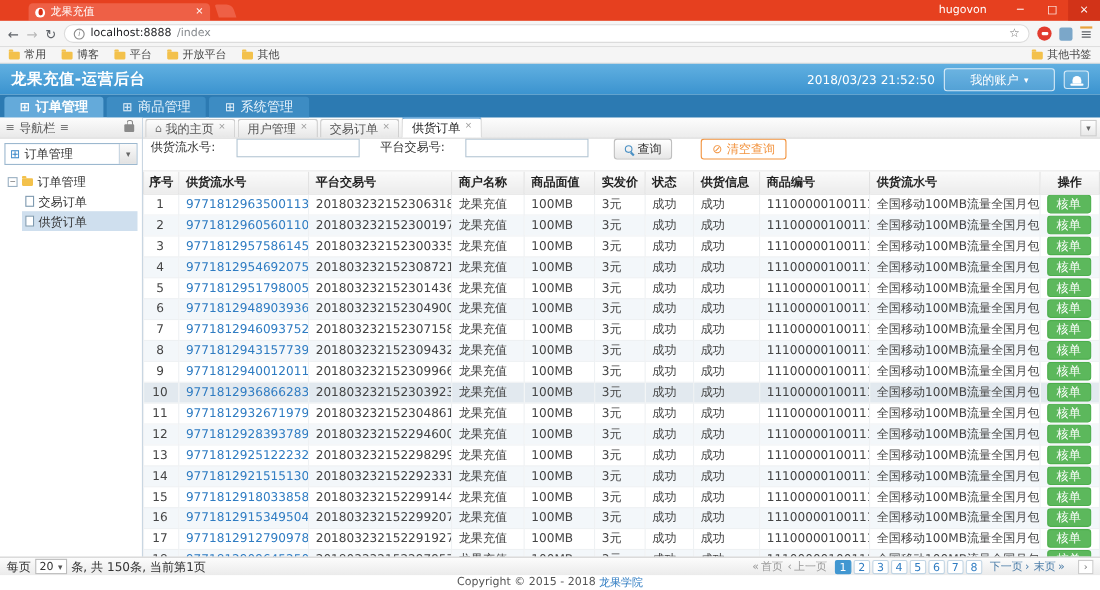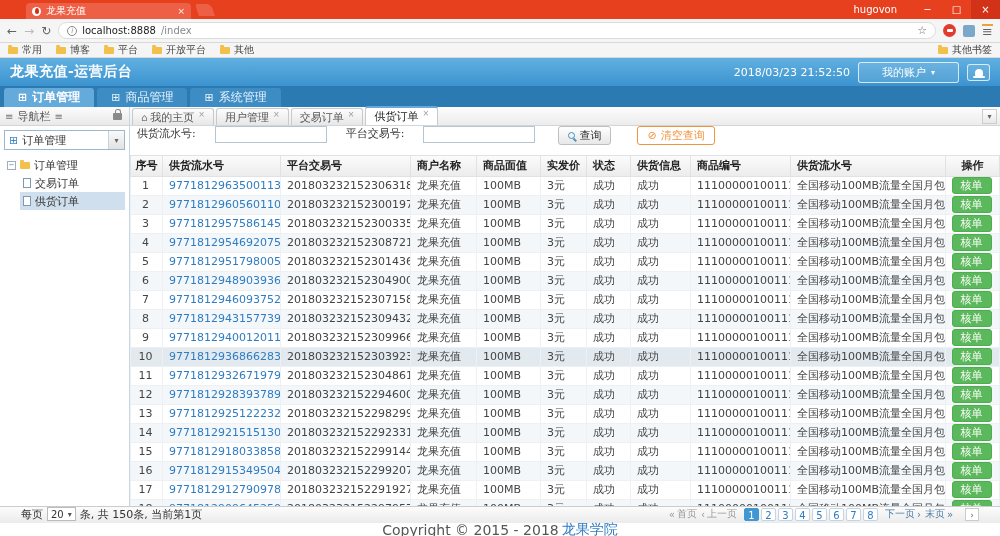--- a/index.html
+++ b/index.html
@@ -101,33 +101,33 @@
   thead th{height:20px;background:linear-gradient(#fbfbfb,#ececec);border:1px solid #e2e2e2;border-top:none;font-weight:bold;color:#222;text-align:left;padding-left:6px;white-space:nowrap;overflow:hidden}
   tbody td{height:19px;border:1px solid #eef1f3;color:#444;text-align:left;padding:0 2px 0 6px;white-space:nowrap;overflow:hidden}
   thead th:first-child,tbody td:first-child{text-align:center;padding-left:0}
   thead th:last-child,tbody td:last-child{text-align:center;padding-left:0}
   tr.alt{background:#f3f7fa}
   tr.hovered{background:#e2e9ef}
   .link{color:#2f7cc2}
   .verify-btn{background:#5cb85c;border:1px solid #4cae4c;color:#fff;border-radius:3px;font-size:11px;padding:1px 8px;line-height:13px;font-family:inherit}
 
   
-  .pagination{height:17px;background:linear-gradient(#fcfcfc,#ebebeb);border-top:1px solid #ccc;display:flex;align-items:flex-start;padding:0 21px;gap:4px;font-size:11px;color:#333;flex:0 0 auto}
+  .pagination{height:17px;background:linear-gradient(#fcfcfc,#ebebeb);border-top:1px solid #ccc;display:flex;align-items:center;padding:0 6px;gap:4px;font-size:11px;color:#333;flex:0 0 auto}
   .persel{height:14px;border:1px solid #bbb;background:#fff;display:flex;align-items:center;padding:0 3px;gap:4px;font-size:10px}
   .persel .caret{color:#555}
   .pgright{margin-left:auto;display:flex;align-items:center;gap:4px}
   .pgnav{display:flex;align-items:center;gap:2px;font-size:10px;color:#4a7ca8}
   .pgnav.dis{color:#999}
   .pgnums{display:flex;align-items:center;gap:2px;margin:0 3px}
   .pgnum{min-width:15px;height:13px;line-height:13px;text-align:center;border:1px solid #c2d5e4;background:#fff;color:#2f7cc2;font-size:10px;border-radius:2px}
   .pgnum.active{background:#4197d1;border-color:#4197d1;color:#fff}
   .endchev{width:14px;height:13px;border:1px solid #ccc;background:#fff;text-align:center;line-height:12px;font-size:9px;color:#666;margin-left:8px}
 
   
-  .footer{height:13px;display:flex;align-items:center;justify-content:center;font-size:14px;color:#555;background:#fff;flex:0 0 auto;gap:3px}
+  .footer{height:13px;display:flex;align-items:center;justify-content:center;font-size:10px;color:#555;background:#fff;flex:0 0 auto;gap:3px}
   .flink{color:#2f7cc2}
 </style>
 </head>
 <body>
 
 <div class="window">
 
   <div class="titlebar">
     <div class="btab">
       <span class="fav"></span>

